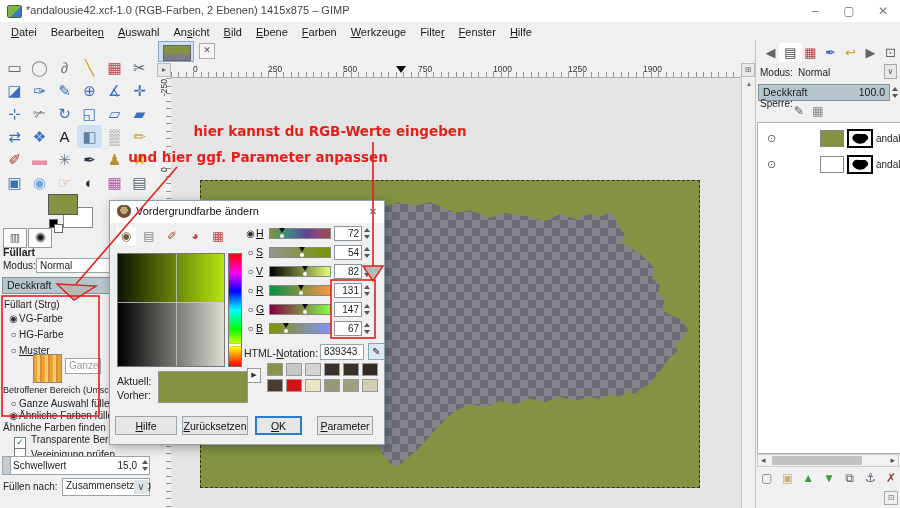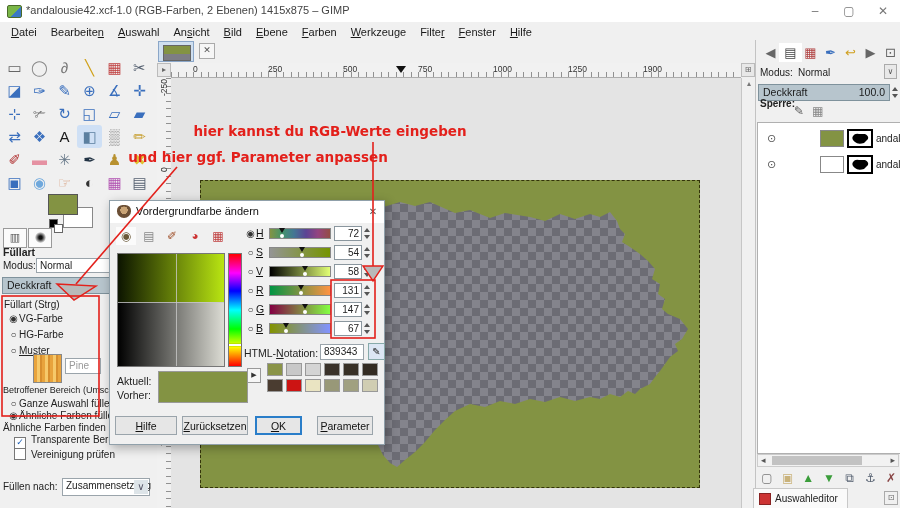--- a/index.html
+++ b/index.html
@@ -178,30 +178,39 @@
   <div class="lbl" style="left:3px;top:246px;font-weight:bold;font-size:10.5px;">Füllart</div>
   <div class="lbl" style="left:3px;top:260px;font-size:10px;">Modus:</div>
   <div class="inset" style="left:36px;top:258px;width:115px;height:15px;">Normal</div>
   <div class="spinscale" style="left:2px;top:277px;width:150px;height:17px;">Deckkraft</div>
 
   <div class="lbl" style="left:4px;top:299px;font-size:10px;">Füllart  (Strg)</div>
   <div class="lbl" style="left:8px;top:313px;font-size:10px;"><span class="radio">◉</span><span>VG-Farbe</span></div>
   <div class="lbl" style="left:8px;top:329px;font-size:10px;"><span class="radio">○</span><span>HG-Farbe</span></div>
   <div class="lbl" style="left:8px;top:345px;font-size:10px;text-decoration:underline;"><span class="radio">○</span><span>Muster</span></div>
   <div id="pattern-thumb"></div>
-  <div class="inset" style="left:65px;top:358px;width:36px;height:16px;color:#999;">Pine</div>
+  <div class="inset" style="left:65px;top:358px;width:36px;height:16px;color:#999;">Ganze</div>
 
   <div class="lbl" style="left:3px;top:385px;font-size:9px;">Betroffener Bereich (Umschalt)</div>
   <div class="lbl" style="left:8px;top:398px;font-size:10px;"><span class="radio">○</span><span>Ganze Auswahl füllen</span></div>
   <div class="lbl" style="left:8px;top:410px;font-size:10px;"><span class="radio">◉</span><span>Ähnliche Farben füllen</span></div>
 
   <div class="lbl" style="left:3px;top:422px;font-size:10px;">Ähnliche Farben finden</div>
   <div class="lbl" style="left:14px;top:434px;font-size:10px;"><span class="cbx">✓</span><span>Transparente Bereiche fü</span></div>
   <div class="lbl" style="left:14px;top:448px;font-size:10px;"><span class="cbx"></span><span>Vereinigung prüfen</span></div>
 
+  <div class="inset" style="left:2px;top:456px;width:148px;height:19px;padding:0;">
+    <span style="position:absolute;left:0;top:0;width:7px;height:100%;background:#c4ccd1;border-right:1px solid #9aa4ab;"></span>
+    <span style="position:absolute;left:10px;top:3px;font-size:10px;">Schwellwert</span>
+    <span style="position:absolute;right:12px;top:3px;font-size:10px;">15,0</span>
+    <span class="spin" style="position:absolute;right:0;top:1px;">
+        <i class="u"></i>
+        <i class="d"></i>
+      </span>
+  </div>
   <div class="lbl" style="left:3px;top:481px;font-size:10px;">Füllen nach:</div>
   <div class="inset" style="left:62px;top:478px;width:88px;height:18px;">
     <span>Zusammensetzung</span>
     <span style="position:absolute;right:1px;top:1px;width:14px;height:14px;background:#dde4e8;text-align:center;line-height:14px;color:#556;">∨</span>
   </div>
 
   <div id="tabstrip">
     <div id="imgtab">
         <span class="thumb"></span>
       </div>
@@ -261,21 +270,21 @@
     <div class="lbl" style="left:42px;top:27px;font-size:10px;">Normal</div>
     <div style="position:absolute;left:128px;top:24px;width:13px;height:15px;background:#e8e8e8;border:1px solid #aaa;text-align:center;line-height:14px;font-size:8px;color:#555;box-sizing:border-box;">∨</div>
     <div class="spinscale" style="left:2px;top:44px;width:132px;height:17px;">
       <span>Deckkraft</span>
       <span style="float:right;">100.0</span>
     </div>
     <span class="spin" style="position:absolute;left:134px;top:45px;">
         <i class="u"></i>
         <i class="d"></i>
       </span>
-    <div class="lbl" style="left:4px;top:58px;font-size:10px;font-weight:bold;">Sperre:</div>
+    <div class="lbl" style="left:4px;top:58px;font-size:10px;">Sperre:</div>
     <div>
 
     <span style="position: absolute; top: 64px; font-size: 12px; color: rgb(85, 85, 85); left: 38px;">✎</span>
         <span style="position: absolute; top: 64px; font-size: 12px; color: rgb(136, 136, 136); left: 56px;">▦</span>
       </div>
 
     <div id="layerlist">
       <div>
 
           <div class="lrow" style="top: 4px;">
@@ -312,24 +321,20 @@
     <div class="lb" style="color: rgb(119, 119, 119);">▢</div>
         <div class="lb" style="color: rgb(201, 178, 122);">▣</div>
         <div class="lb" style="color: rgb(58, 157, 58);">▲</div>
         <div class="lb" style="color: rgb(58, 157, 58);">▼</div>
         <div class="lb" style="color: rgb(85, 96, 112);">⧉</div>
         <div class="lb" style="color: rgb(85, 96, 112);">⚓</div>
         <div class="lb" style="color: rgb(136, 68, 68);">✗</div>
       </div>
   </div>
 
-  <div id="seltab">
-    <span class="sq"></span>
-    <span class="tx">Auswahleditor</span>
-  </div>
   <div style="position:absolute;left:884px;top:491px;width:12px;height:12px;border:1px solid #aaa;text-align:center;line-height:11px;font-size:8px;color:#666;">⊡</div>
 
   <div id="dialog">
     <div id="dlgtitle">
       <div id="dlgwilber"></div>
       <div class="ttl">Vordergrundfarbe ändern</div>
       <div id="dlgclose">✕</div>
     </div>
     <div>
 
@@ -379,21 +384,21 @@
           </span>
         </div>
 
         <div class="srow">
           <span class="radio">○</span>
           <span class="sl-letter">V</span>
           <span class="track" style="background: linear-gradient(90deg, rgb(0, 0, 0), rgb(226, 255, 117));">
             <span class="mark" style="left: 58%;"></span>
             <span class="dot" style="left: 58%;"></span>
           </span>
-          <span class="val">58</span>
+          <span class="val">82</span>
           <span class="spin">
             <i class="u"></i>
             <i class="d"></i>
           </span>
         </div>
 
         <div class="srow">
           <span class="radio">○</span>
           <span class="sl-letter">R</span>
           <span class="track" style="background: linear-gradient(90deg, rgb(0, 148, 67), rgb(255, 147, 67));">

